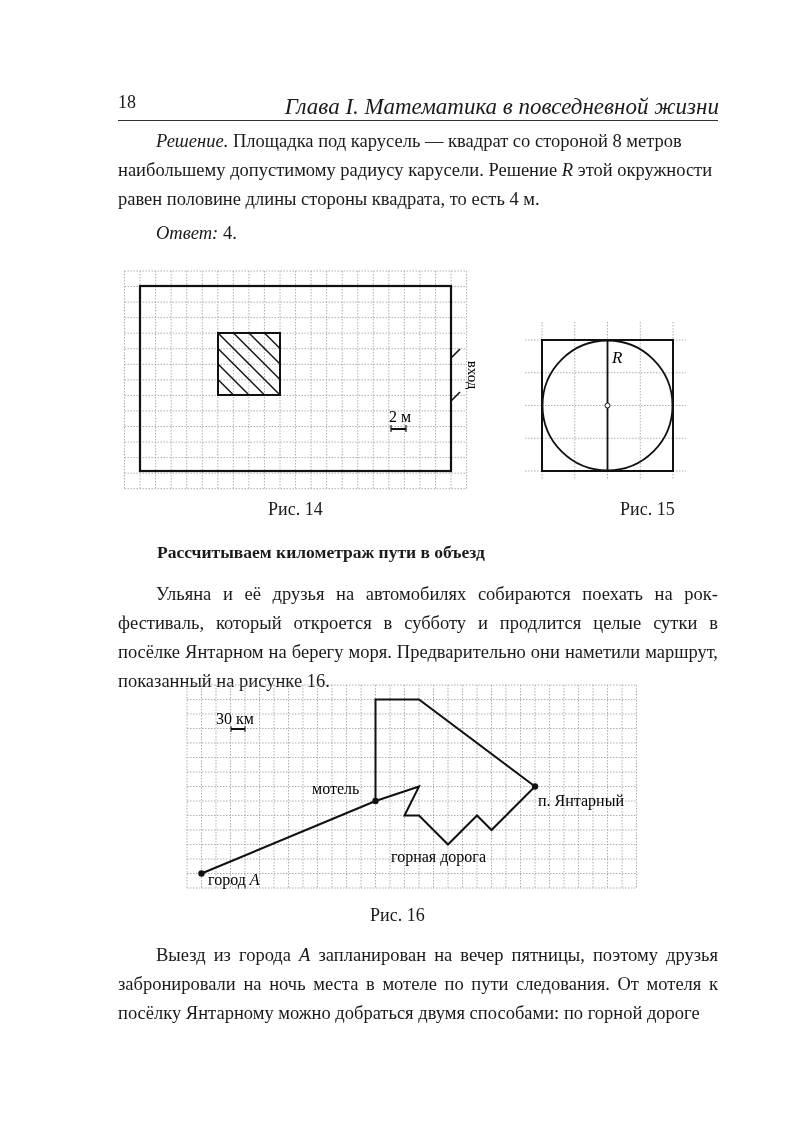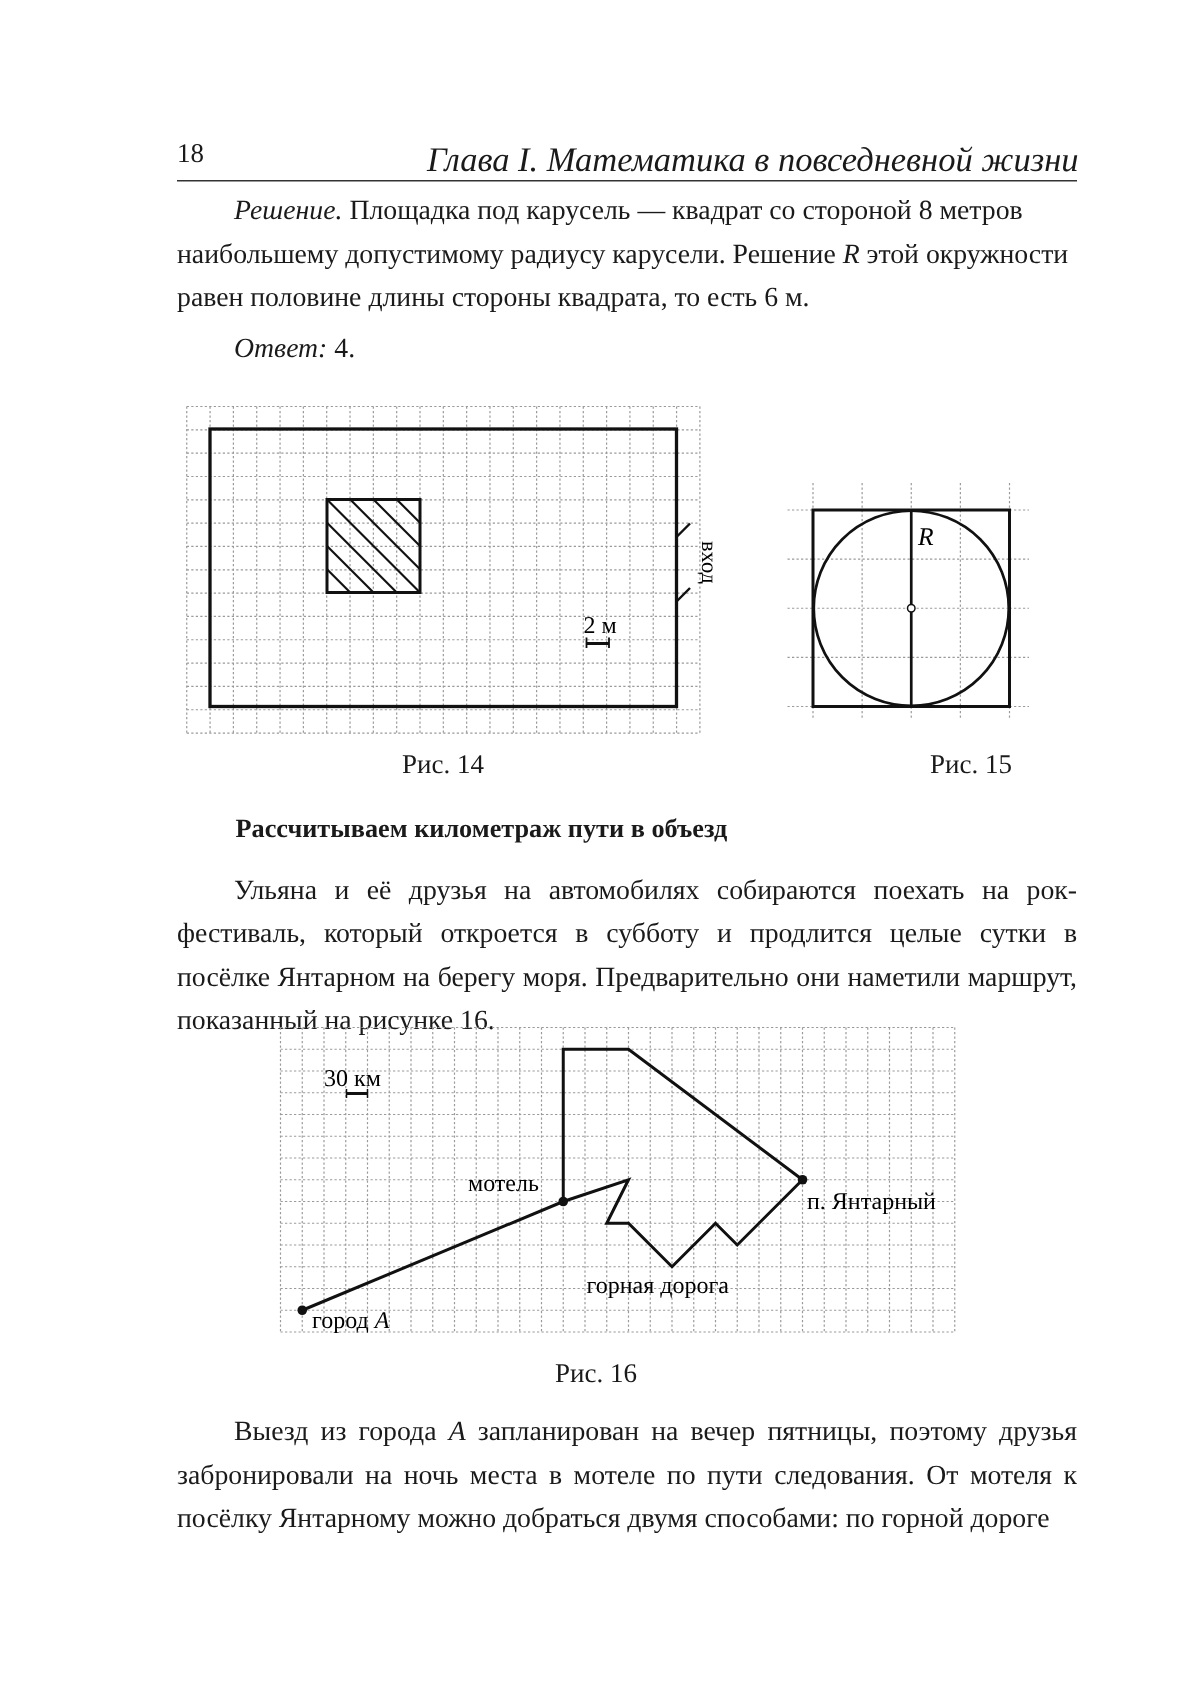--- a/index.html
+++ b/index.html
@@ -20,21 +20,21 @@
 </head>
 <body>
 
 <div class="abs header-num">18</div>
 <div class="abs header-title">Глава I. Математика в повседневной жизни</div>
 <div class="abs header-rule"></div>
 
 <div class="abs para" style="top:127px;">
   <p class="indent" style="white-space:nowrap;"><span class="it">Решение.</span><span> Площадка под карусель — квадрат со стороной 8 метров</span></p>
   <p style="white-space:nowrap;"><span>наибольшему допустимому радиусу карусели. Решение </span><span class="it">R</span><span> этой окружности</span></p>
-  <p><span>равен половине длины стороны квадрата, то есть 6 м.</span></p>
+  <p><span>равен половине длины стороны квадрата, то есть 4 м.</span></p>
   <p class="indent" style="margin-top:5px;"><span class="it">Ответ:</span><span> 4.</span></p>
 </div>
 
 <svg class="abs" style="left:118px; top:268px;" width="362" height="224">
   <g id="grid14">
       <line x1="6.5" y1="3" x2="6.5" y2="220.70000000000002" stroke="#9a9a9a" stroke-width="0.8" stroke-dasharray="1.5,1.5"></line>
       <line x1="22.05" y1="3" x2="22.05" y2="220.70000000000002" stroke="#9a9a9a" stroke-width="0.8" stroke-dasharray="1.5,1.5"></line>
       <line x1="37.6" y1="3" x2="37.6" y2="220.70000000000002" stroke="#9a9a9a" stroke-width="0.8" stroke-dasharray="1.5,1.5"></line>
       <line x1="53.150000000000006" y1="3" x2="53.150000000000006" y2="220.70000000000002" stroke="#9a9a9a" stroke-width="0.8" stroke-dasharray="1.5,1.5"></line>
       <line x1="68.7" y1="3" x2="68.7" y2="220.70000000000002" stroke="#9a9a9a" stroke-width="0.8" stroke-dasharray="1.5,1.5"></line>

